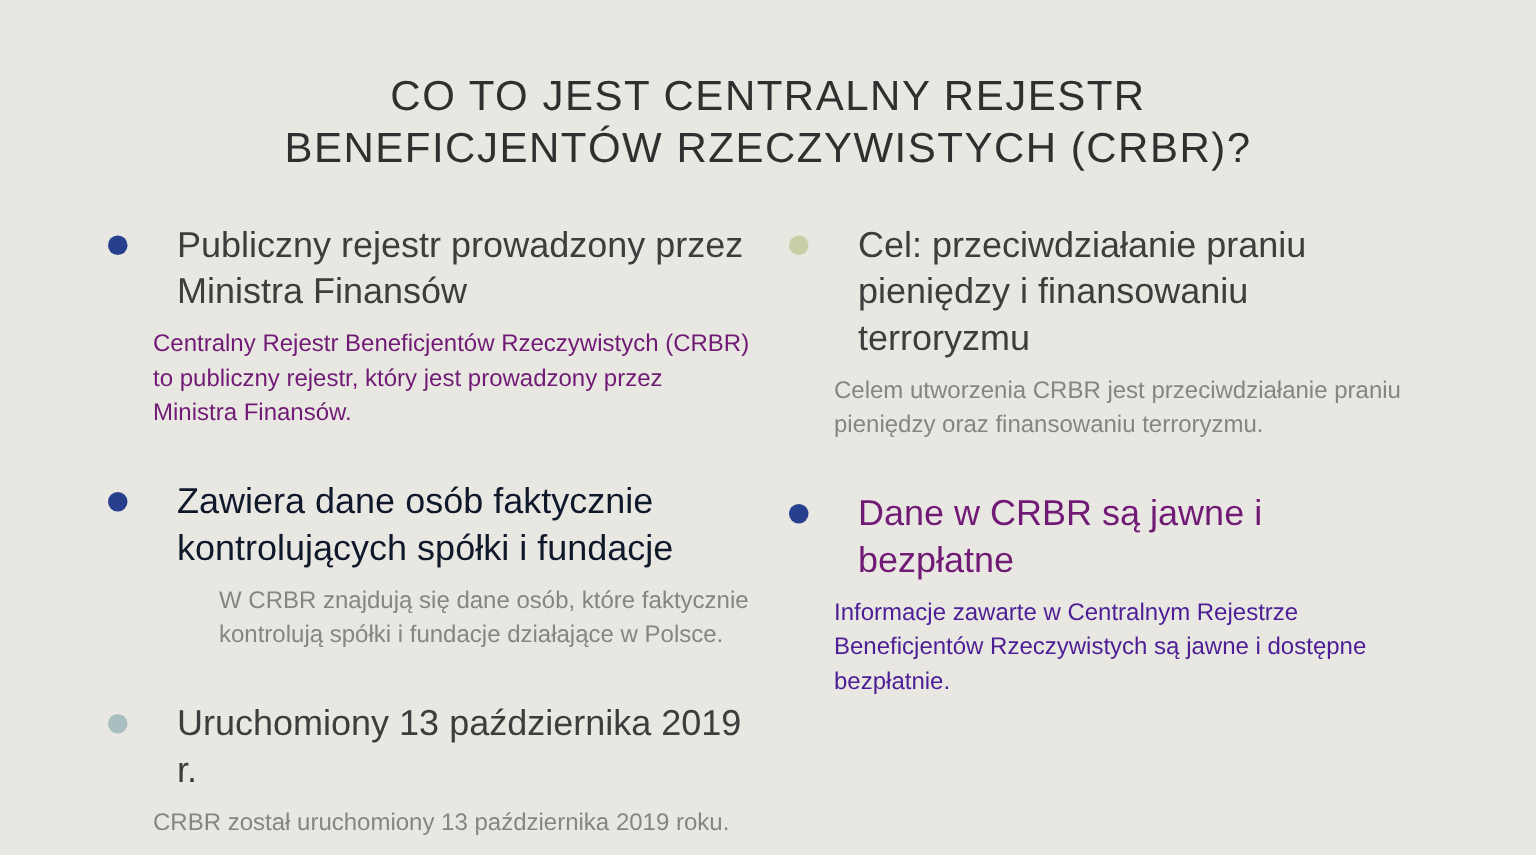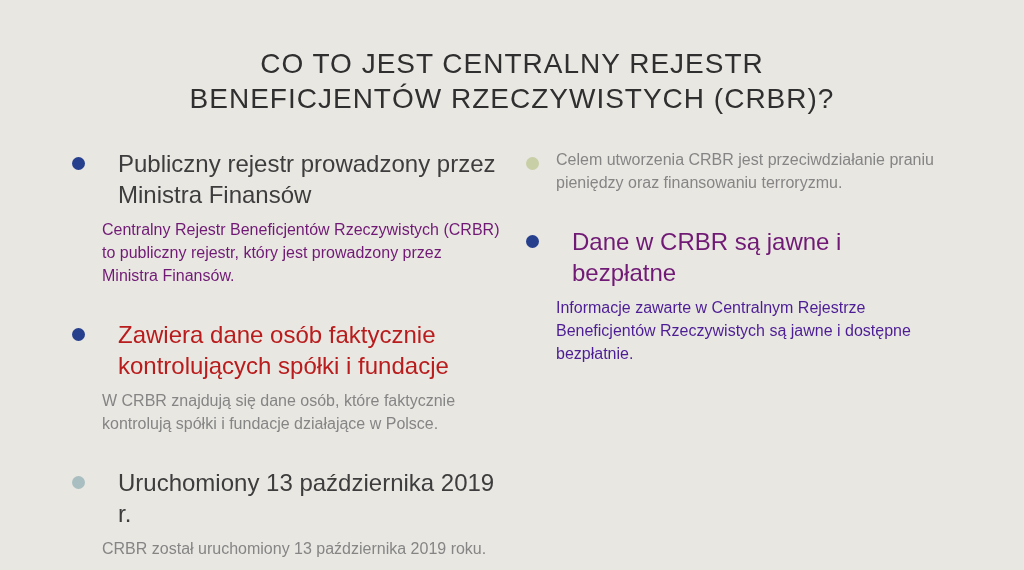--- a/index.html
+++ b/index.html
@@ -76,37 +76,38 @@
     <span class="bullet-dot" style="background: rgb(38, 64, 141);"></span>
     <div class="bullet-texts">
       <h2 class="bullet-heading" style="color: rgb(61, 61, 61);">Publiczny rejestr prowadzony przez Ministra Finansów</h2>
       <p class="bullet-body" style="color: #701a75;">Centralny Rejestr Beneficjentów Rzeczywistych (CRBR) to publiczny rejestr, który jest prowadzony przez Ministra Finansów.</p>
     </div>
   </div>
 
   <div class="bullet-group">
     <span class="bullet-dot" style="background: rgb(38, 64, 141);"></span>
     <div class="bullet-texts">
-      <h2 class="bullet-heading" style="color: #b91c1c;">Zawiera dane osób faktycznie kontrolujących spółki i fundacje</h2>
-      <p class="bullet-body" style="color: rgb(133, 133, 133);">W CRBR znajdują się dane osób, które faktycznie kontrolują spółki i fundacje działające w Polsce.</p>
+      <h2 class="bullet-heading" style="color: #0f172a;">Zawiera dane osób faktycznie kontrolujących spółki i fundacje</h2>
+      <p class="bullet-body" style="color: rgb(133, 133, 133); margin-left: 44px;">W CRBR znajdują się dane osób, które faktycznie kontrolują spółki i fundacje działające w Polsce.</p>
     </div>
   </div>
 
   <div class="bullet-group">
     <span class="bullet-dot" style="background: rgb(169, 190, 192);"></span>
     <div class="bullet-texts">
       <h2 class="bullet-heading" style="color: rgb(61, 61, 61);">Uruchomiony 13 października 2019 r.</h2>
       <p class="bullet-body" style="color: rgb(133, 133, 133);">CRBR został uruchomiony 13 października 2019 roku.</p>
     </div>
   </div>
 </div>
   <div class="column column-right">
   <div class="bullet-group">
     <span class="bullet-dot" style="background: rgb(200, 207, 166);"></span>
     <div class="bullet-texts">
+      <h2 class="bullet-heading" style="color: rgb(61, 61, 61);">Cel: przeciwdziałanie praniu pieniędzy i finansowaniu terroryzmu</h2>
       <p class="bullet-body" style="color: rgb(133, 133, 133);">Celem utworzenia CRBR jest przeciwdziałanie praniu pieniędzy oraz finansowaniu terroryzmu.</p>
     </div>
   </div>
 
   <div class="bullet-group">
     <span class="bullet-dot" style="background: rgb(38, 64, 141);"></span>
     <div class="bullet-texts">
       <h2 class="bullet-heading" style="color: #701a75;">Dane w CRBR są jawne i bezpłatne</h2>
       <p class="bullet-body" style="color: #4c1d95;">Informacje zawarte w Centralnym Rejestrze Beneficjentów Rzeczywistych są jawne i dostępne bezpłatnie.</p>
     </div>

